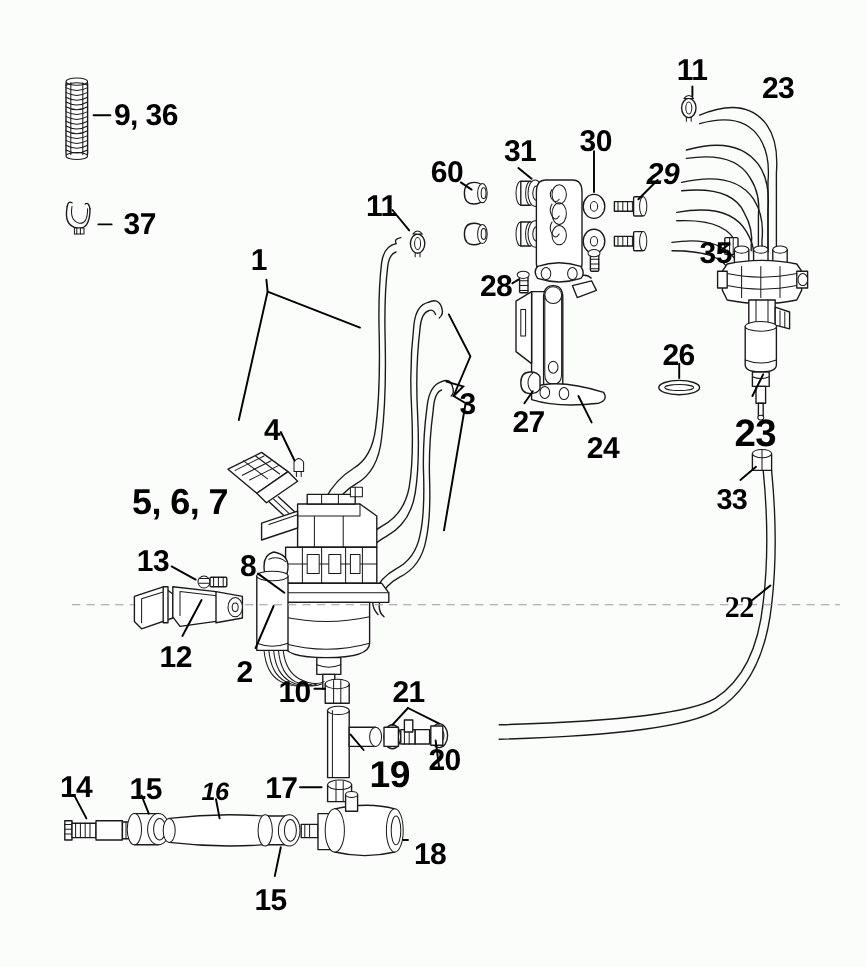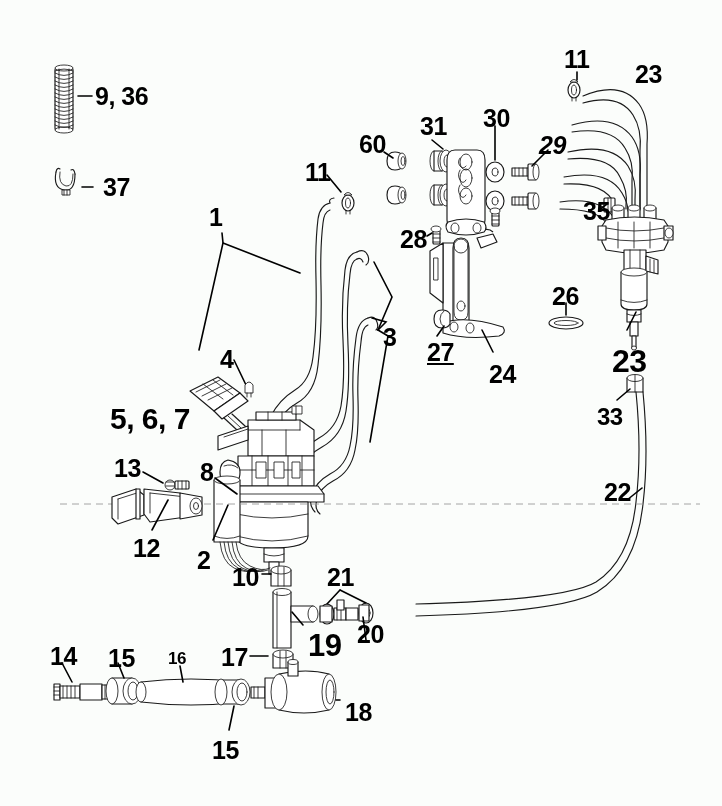--- a/index.html
+++ b/index.html
@@ -493,34 +493,34 @@
 <div class="callout" style="left:420px;top:114px;font-size:25px;">31</div>
 <div class="callout" style="left:483px;top:106px;font-size:25px;">30</div>
 <div class="callout" style="left:539px;top:133px;font-size:25px;font-style:italic;">29</div>
 <div class="callout" style="left:564px;top:47px;font-size:25px;">11</div>
 <div class="callout" style="left:635px;top:62px;font-size:25px;">23</div>
 <div class="callout" style="left:583px;top:199px;font-size:25px;">35</div>
 <div class="callout" style="left:400px;top:227px;font-size:25px;">28</div>
 <div class="callout" style="left:383px;top:325px;font-size:25px;">3</div>
 <div class="callout" style="left:552px;top:284px;font-size:25px;">26</div>
 <div class="callout" style="left:612px;top:345px;font-size:32px;">23</div>
-<div class="callout" style="left:427px;top:340px;font-size:25px;text-decoration:underline;">27</div>
+<div class="callout" style="left:427px;top:340px;font-size:25px;">27</div>
 <div class="callout" style="left:489px;top:362px;font-size:25px;">24</div>
 <div class="callout" style="left:597px;top:405px;font-size:24px;">33</div>
 <div class="callout" style="left:220px;top:347px;font-size:25px;">4</div>
 <div class="callout" style="left:110px;top:404px;font-size:30px;">5, 6, 7</div>
 <div class="callout" style="left:114px;top:456px;font-size:25px;">13</div>
 <div class="callout" style="left:200px;top:460px;font-size:25px;">8</div>
 <div class="callout" style="left:133px;top:536px;font-size:25px;">12</div>
 <div class="callout" style="left:197px;top:548px;font-size:25px;">2</div>
-<div class="callout" style="left:604px;top:480px;font-size:25px;">22</div>
+<div class="callout" style="left:604px;top:494px;font-size:25px;font-family:Liberation Serif, serif;">22</div>
 <div class="callout" style="left:232px;top:565px;font-size:25px;">10</div>
 <div class="callout" style="left:327px;top:565px;font-size:25px;">21</div>
 <div class="callout" style="left:357px;top:622px;font-size:25px;">20</div>
 <div class="callout" style="left:308px;top:630px;font-size:31px;">19</div>
 <div class="callout" style="left:221px;top:645px;font-size:25px;">17</div>
 <div class="callout" style="left:50px;top:644px;font-size:25px;">14</div>
 <div class="callout" style="left:108px;top:646px;font-size:25px;">15</div>
-<div class="callout" style="left:168px;top:650px;font-size:17px;">16</div>
+<div class="callout" style="left:168px;top:650px;font-size:21px;font-style:italic;">16</div>
 <div class="callout" style="left:345px;top:700px;font-size:25px;">18</div>
 <div class="callout" style="left:212px;top:738px;font-size:25px;">15</div>
 
 </div>
 
 </body></html>

